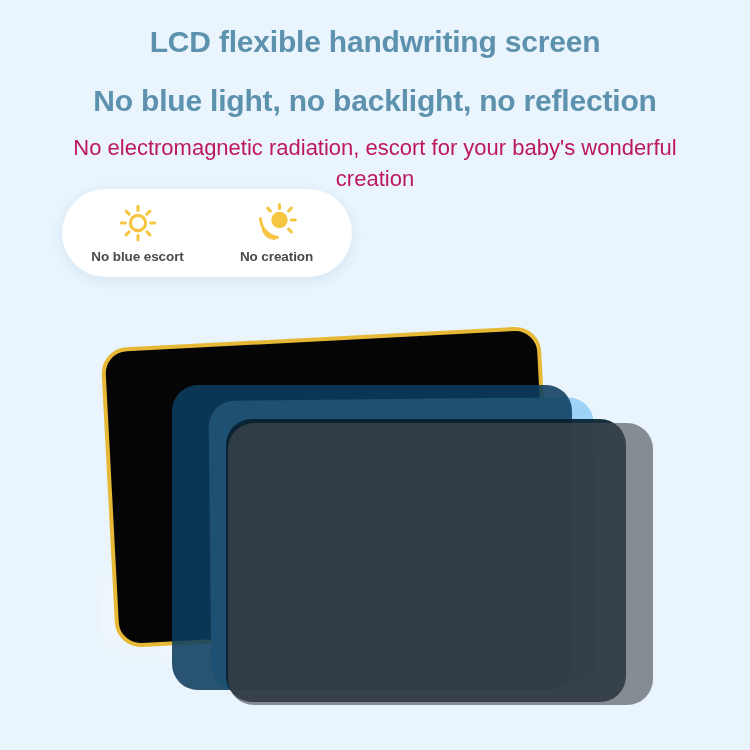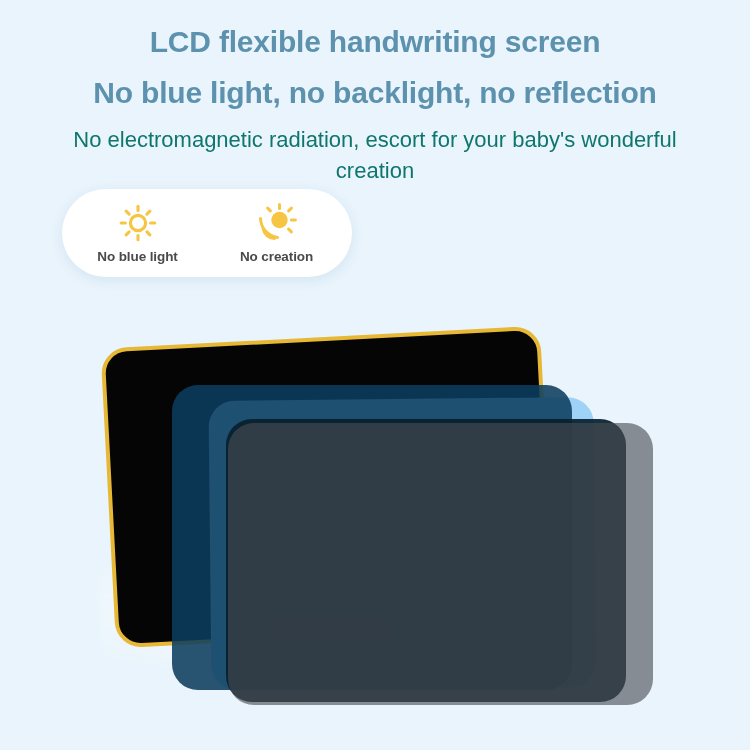--- a/index.html
+++ b/index.html
@@ -30,25 +30,25 @@
     text-align: center;
   }
   .h-line1, .h-line2 {
     font-weight: bold;
     color: #5d92ae;
     letter-spacing: -0.2px;
     line-height: 1.30;
     white-space: nowrap;
   }
   .h-line1 { font-size: 30px; }
-  .h-line2 { font-size: 30px; margin-top: 12px; }
+  .h-line2 { font-size: 30px; margin-top: 20px; }
   .sub {
     margin-top: 12px;
     font-size: 22px;
-    color: #0f766e;
+    color: #be185d;
     line-height: 1.42;
     padding: 0 56px;
     font-weight: normal;
   }
 
   
   .pill {
     position: absolute;
     left: 62px;
     top: 189px;
@@ -190,21 +190,21 @@
             <line x1="23" y1="33.6" x2="23" y2="37.8"></line>
             <line x1="6.2" y1="21" x2="10.4" y2="21"></line>
             <line x1="35.6" y1="21" x2="39.8" y2="21"></line>
             <line x1="11.1" y1="9.1" x2="14.1" y2="12.1"></line>
             <line x1="31.9" y1="29.9" x2="34.9" y2="32.9"></line>
             <line x1="34.9" y1="9.1" x2="31.9" y2="12.1"></line>
             <line x1="14.1" y1="29.9" x2="11.1" y2="32.9"></line>
           </g>
         </svg>
       </span>
-      <span class="feat-lbl">No blue light</span>
+      <span class="feat-lbl">No blue escort</span>
     </div>
 
     <div class="feat">
       <span class="feat-ico">
         <svg viewBox="0 0 46 44" width="46" height="44" aria-hidden="true">
           <circle cx="25.5" cy="18" r="8.2" fill="#f6c542"></circle>
           <g stroke="#f6c542" stroke-width="3" stroke-linecap="round" fill="none">
             <line x1="25.5" y1="2.4" x2="25.5" y2="6.4"></line>
             <line x1="37.4" y1="6.1" x2="34.6" y2="8.9"></line>
             <line x1="41.4" y1="18" x2="37.4" y2="18"></line>

